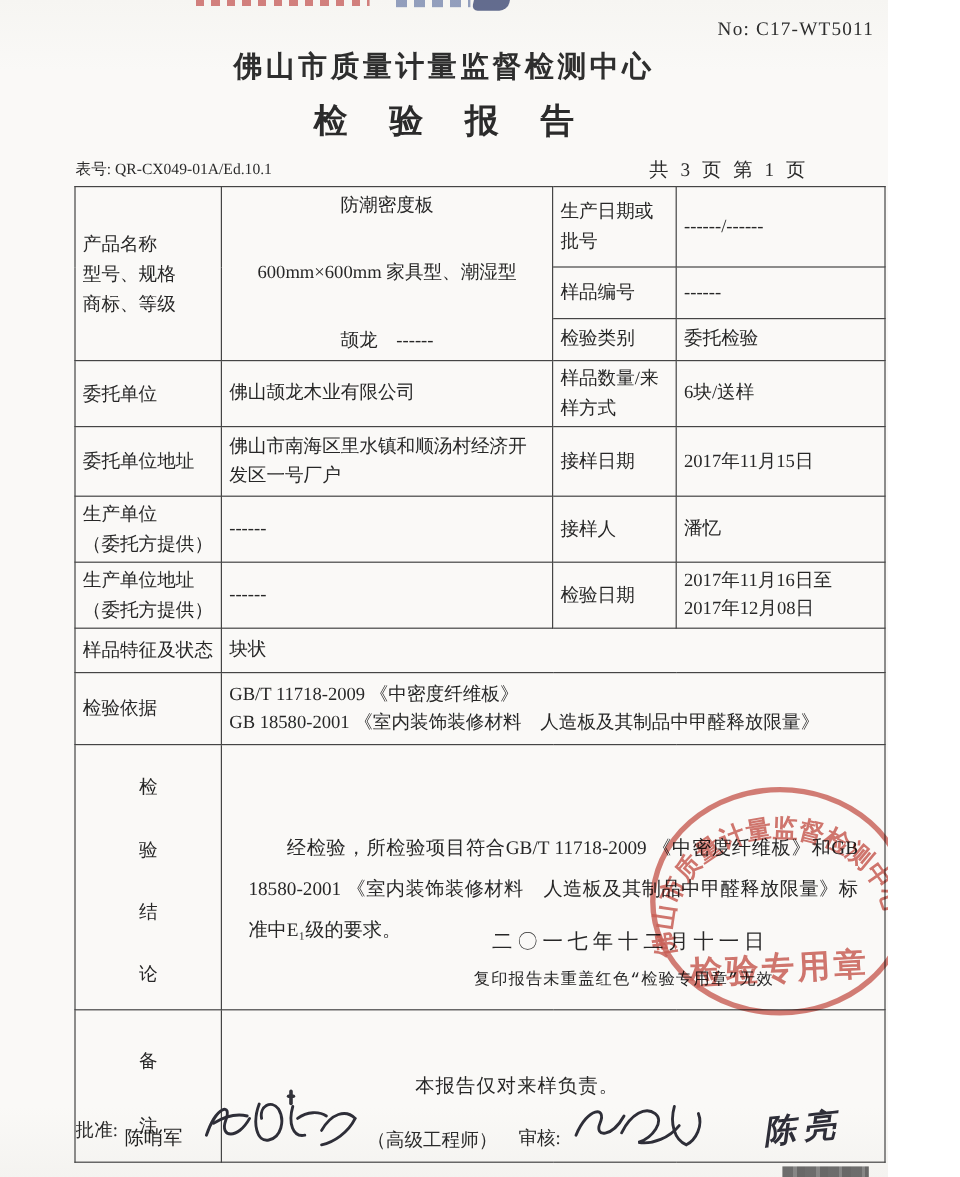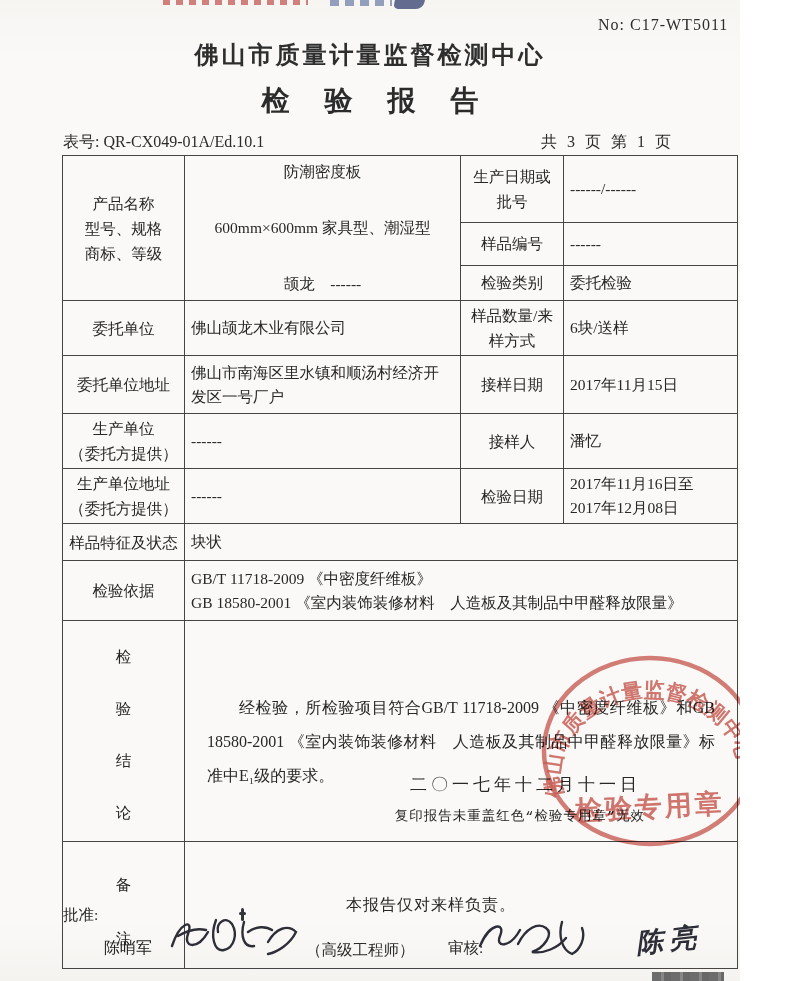--- a/index.html
+++ b/index.html
@@ -18,27 +18,27 @@
   .frag-dark{position:absolute; left:394px; top:0; width:30px; height:9px; background:#49537c;
     border-radius:0 0 7px 5px; transform:skewX(-12deg); opacity:.85;}
   .smudge-bottom{position:absolute; left:652px; top:972px; width:72px; height:9px; opacity:.8;
     background:repeating-linear-gradient(90deg,#4b4b4b 0 9px,#6b6b6b 9px 12px,#454545 12px 19px);}
 
   .doc-no{position:absolute; top:16px; left:598px; font-size:16px; letter-spacing:1px; color:#2d2d2d;}
   .org-title{position:absolute; top:39px; left:0; width:100%; text-align:center;
     font-size:24px; font-weight:700; letter-spacing:3px; color:#2e2e2e;}
   .report-title{position:absolute; top:82px; left:0; width:100%; text-align:center;
     font-size:28px; font-weight:700; letter-spacing:14px; text-indent:14px; color:#2b2b2b;}
-  .form-no{position:absolute; top:132px; left:63px; font-size:16px; color:#2b2b2b;text-align:right;}
+  .form-no{position:absolute; top:132px; left:63px; font-size:13px; color:#2b2b2b;text-align:right;}
   .pagination{position:absolute; top:132px; right:66px; font-size:16px; letter-spacing:3px; color:#2b2b2b;}
 
   table.report{position:absolute; left:62px; top:155px; width:675px; border-collapse:collapse; table-layout:fixed;
     font-size:15.5px; color:#272727;}
   table.report td{border:1.5px solid #454545; padding:2px 6px; vertical-align:middle; overflow:hidden;}
-  td.lbl{text-align:center; white-space:pre-line; line-height:25px;}
+  td.lbl{text-align:left; white-space:pre-line; line-height:25px;}
   td.val{text-align:left; padding-left:10px; white-space:pre-line; line-height:24px;}
   td.center-val{text-align:center; line-height:28px; white-space:pre-line;}
   td.vlabel{text-align:center; white-space:pre-line; vertical-align:top;}
   .col1{width:122px;} .col2{width:276px;} .col3{width:103px;} .col4{width:174px;}
 
   .basis-lines{line-height:29px; white-space:pre-line; padding-left:4px;}
   .concl-cell{position:relative; vertical-align:top;}
   .concl-text{padding:22px 16px 0 16px; text-indent:2em; line-height:34px; font-size:16px; text-align:justify;}
   .concl-date{position:absolute; right:96px; top:152px; font-size:17px; letter-spacing:4px;}
   .concl-note{position:absolute; right:92px; top:186px; font-size:13.5px; letter-spacing:1px;font-family:Liberation Mono, monospace;}
@@ -176,33 +176,33 @@
     <path d="M 54,4 C 18,40 6,80 7,114 C 8,150 20,190 54,224" fill="none" stroke="#c4493f" stroke-width="4" opacity="0.7"></path>
     <g fill="#c4493f" opacity="0.7" font-weight="bold" font-size="19" font-family="Liberation Serif, DejaVu Serif, serif">
       <text x="30" y="40" transform="rotate(52 30 40)">佛</text>
       <text x="22" y="68" transform="rotate(70 22 68)">山</text>
       <text x="18" y="96" transform="rotate(82 18 96)">市</text>
       <text x="16" y="124" transform="rotate(94 16 124)">质</text>
       <text x="22" y="168" transform="rotate(115 22 168)" font-size="16">检</text>
     </g>
   </svg>
 
-  <div class="footer-label" style="left:63px; top:905px;">批准:</div>
+  <div class="footer-label" style="left:63px; top:932px;">批准:</div>
   <div class="approver-name">陈哨军</div>
   <svg class="sig" style="left:164px; top:912px;" width="138" height="52" viewBox="0 0 138 52" xmlns="http://www.w3.org/2000/svg">
     <g fill="none" stroke="#2e2e38" stroke-width="2.4" stroke-linecap="round">
       <path d="M8,34 C16,10 30,6 24,22 C19,36 34,38 44,20"></path>
       <path d="M14,24 C24,18 34,16 42,18"></path>
       <path d="M52,8 C46,24 50,40 60,38 C70,36 74,22 68,12 C62,4 52,10 54,20"></path>
       <path d="M80,10 C76,24 80,36 90,34 M84,20 C92,14 102,14 108,18"></path>
       <path d="M104,30 C112,16 124,12 132,20 C126,32 114,40 104,42"></path>
     </g>
   </svg>
   <div class="footer-label" style="left:306px; top:940px;">（高级工程师）</div>
-  <div class="footer-label" style="left:448px; top:938px;">审核:</div>
+  <div class="footer-label" style="left:432px; top:938px;">审核:</div>
   <svg class="sig" style="left:474px; top:914px;" width="118" height="48" viewBox="0 0 118 48" xmlns="http://www.w3.org/2000/svg">
     <g fill="none" stroke="#2e2e38" stroke-width="2.4" stroke-linecap="round">
       <path d="M6,32 C16,8 32,8 26,22 C21,34 36,34 46,16"></path>
       <path d="M44,30 C52,14 64,8 72,14 C80,20 70,34 58,38 C70,40 84,34 92,24"></path>
       <path d="M88,8 C84,22 88,36 98,40 C106,36 112,24 108,14"></path>
     </g>
   </svg>
   <div class="footer-label" style="left:592px; top:992px;">主检:</div>
   <div class="chief-sig">陈亮</div>
 

